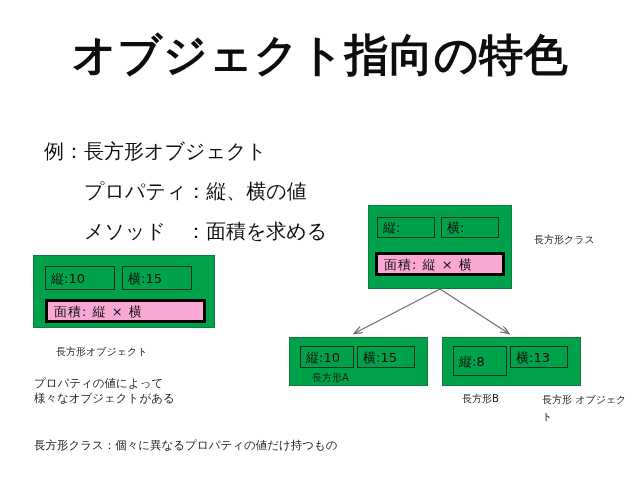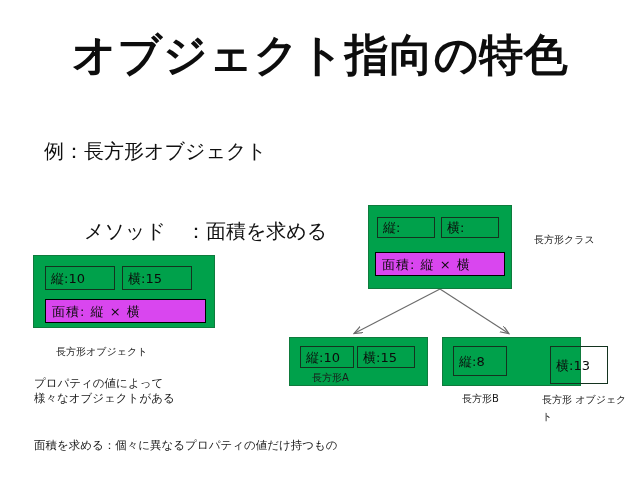--- a/index.html
+++ b/index.html
@@ -71,22 +71,22 @@
     color: #0b0b0b;
     display: flex;
     align-items: center;
     padding-left: 5px;
     white-space: nowrap;
   }
 
   
   .method-cell {
     position: absolute;
-    background: #d946ef;
-    border: 1px solid #000000;
+    background: #f9a8d4;
+    border: 3px solid #000000;
     box-sizing: border-box;
     font-size: 13px;
     line-height: 1;
     color: #0b0b0b;
     display: flex;
     align-items: center;
     padding-left: 6px;
     letter-spacing: 1px;
     white-space: nowrap;
   }
@@ -104,21 +104,21 @@
   #object-method  { left: 45px;  top: 299px; width: 161px; height: 24px; }
 
   
   #inst-a-box     { left: 289px; top: 337px; width: 139px; height: 49px; }
   #inst-a-prop-h  { left: 300px; top: 346px; width: 54px;  height: 22px; }
   #inst-a-prop-w  { left: 357px; top: 346px; width: 58px;  height: 22px; }
 
   
   #inst-b-box     { left: 442px; top: 337px; width: 139px; height: 49px; }
   #inst-b-prop-h  { left: 453px; top: 346px; width: 54px;  height: 30px; }
-  #inst-b-prop-w  { left: 510px; top: 346px; width: 58px;  height: 38px; margin-left: 40px; }
+  #inst-b-prop-w  { left: 510px; top: 346px; width: 58px;  height: 22px; }
 
   
   .caption {
     position: absolute;
     font-size: 10px;
     line-height: 16px;
     color: #1a1a1a;
     white-space: nowrap;
   }
   #caption-class    { left: 534px; top: 232px; }
@@ -149,20 +149,21 @@
   }
 </style>
 </head>
 <body>
 
 <div id="slide">
 
   <div class="slide-title">オブジェクト指向の特色</div>
 
   <div class="body-line body-line-1">例：長方形オブジェクト</div>
+  <div class="body-line body-line-2">プロパティ：縦、横の値</div>
   <div class="body-line body-line-3">メソッド　：面積を求める</div>
 
   <svg id="arrow-svg" viewBox="0 0 640 480" xmlns="http://www.w3.org/2000/svg">
     <defs>
       <marker id="arrowhead" markerWidth="9" markerHeight="9" refX="7" refY="3.2" orient="auto" markerUnits="strokeWidth">
         <path d="M0,0 L8,3.2 L0,6.4" fill="none" stroke="#6b6b6b" stroke-width="1.1"></path>
       </marker>
     </defs>
     <line x1="440" y1="289" x2="355" y2="333" stroke="#6b6b6b" stroke-width="1.1" marker-end="url(#arrowhead)"></line>
     <line x1="440" y1="289" x2="508" y2="333" stroke="#6b6b6b" stroke-width="1.1" marker-end="url(#arrowhead)"></line>
@@ -191,15 +192,15 @@
   <div id="caption-inst-b" class="caption">長方形B</div>
 
   <div id="caption-inst-grp" class="caption">長方形
 オブジェクト</div>
 
   <div id="note-variation" class="note">
     <span class="note-line">プロパティの値によって</span>
     <span class="note-line">様々なオブジェクトがある</span>
   </div>
 
-  <div id="note-instance" class="note">面積を求める：個々に異なるプロパティの値だけ持つもの</div>
+  <div id="note-instance" class="note">長方形クラス：個々に異なるプロパティの値だけ持つもの</div>
 
 </div>
 
 </body></html>

